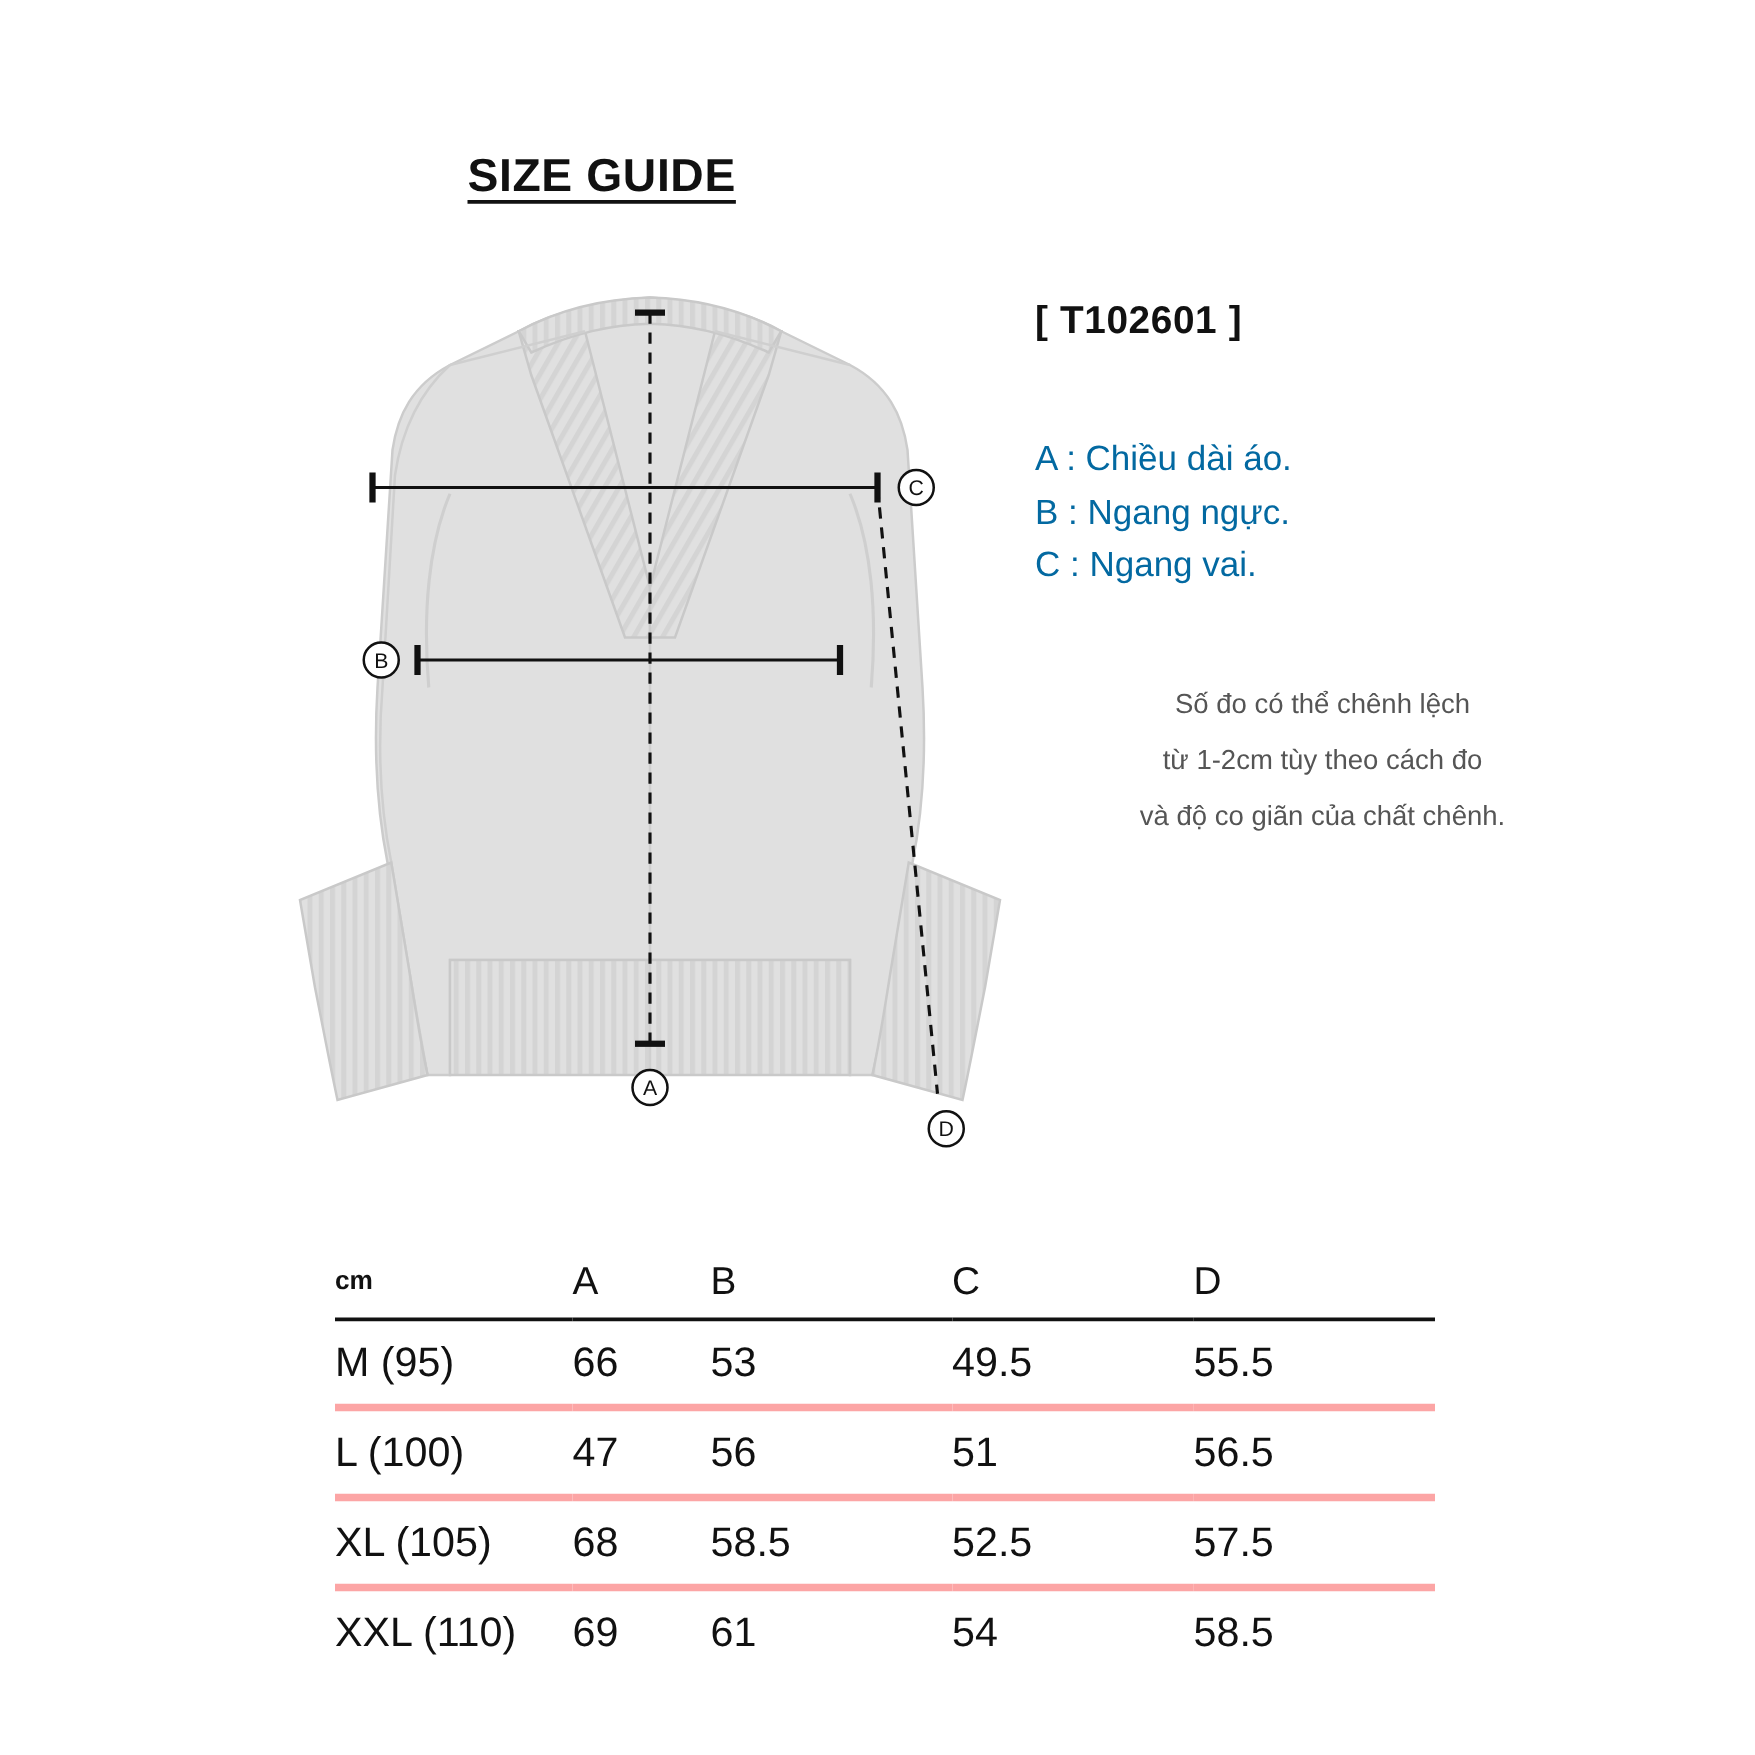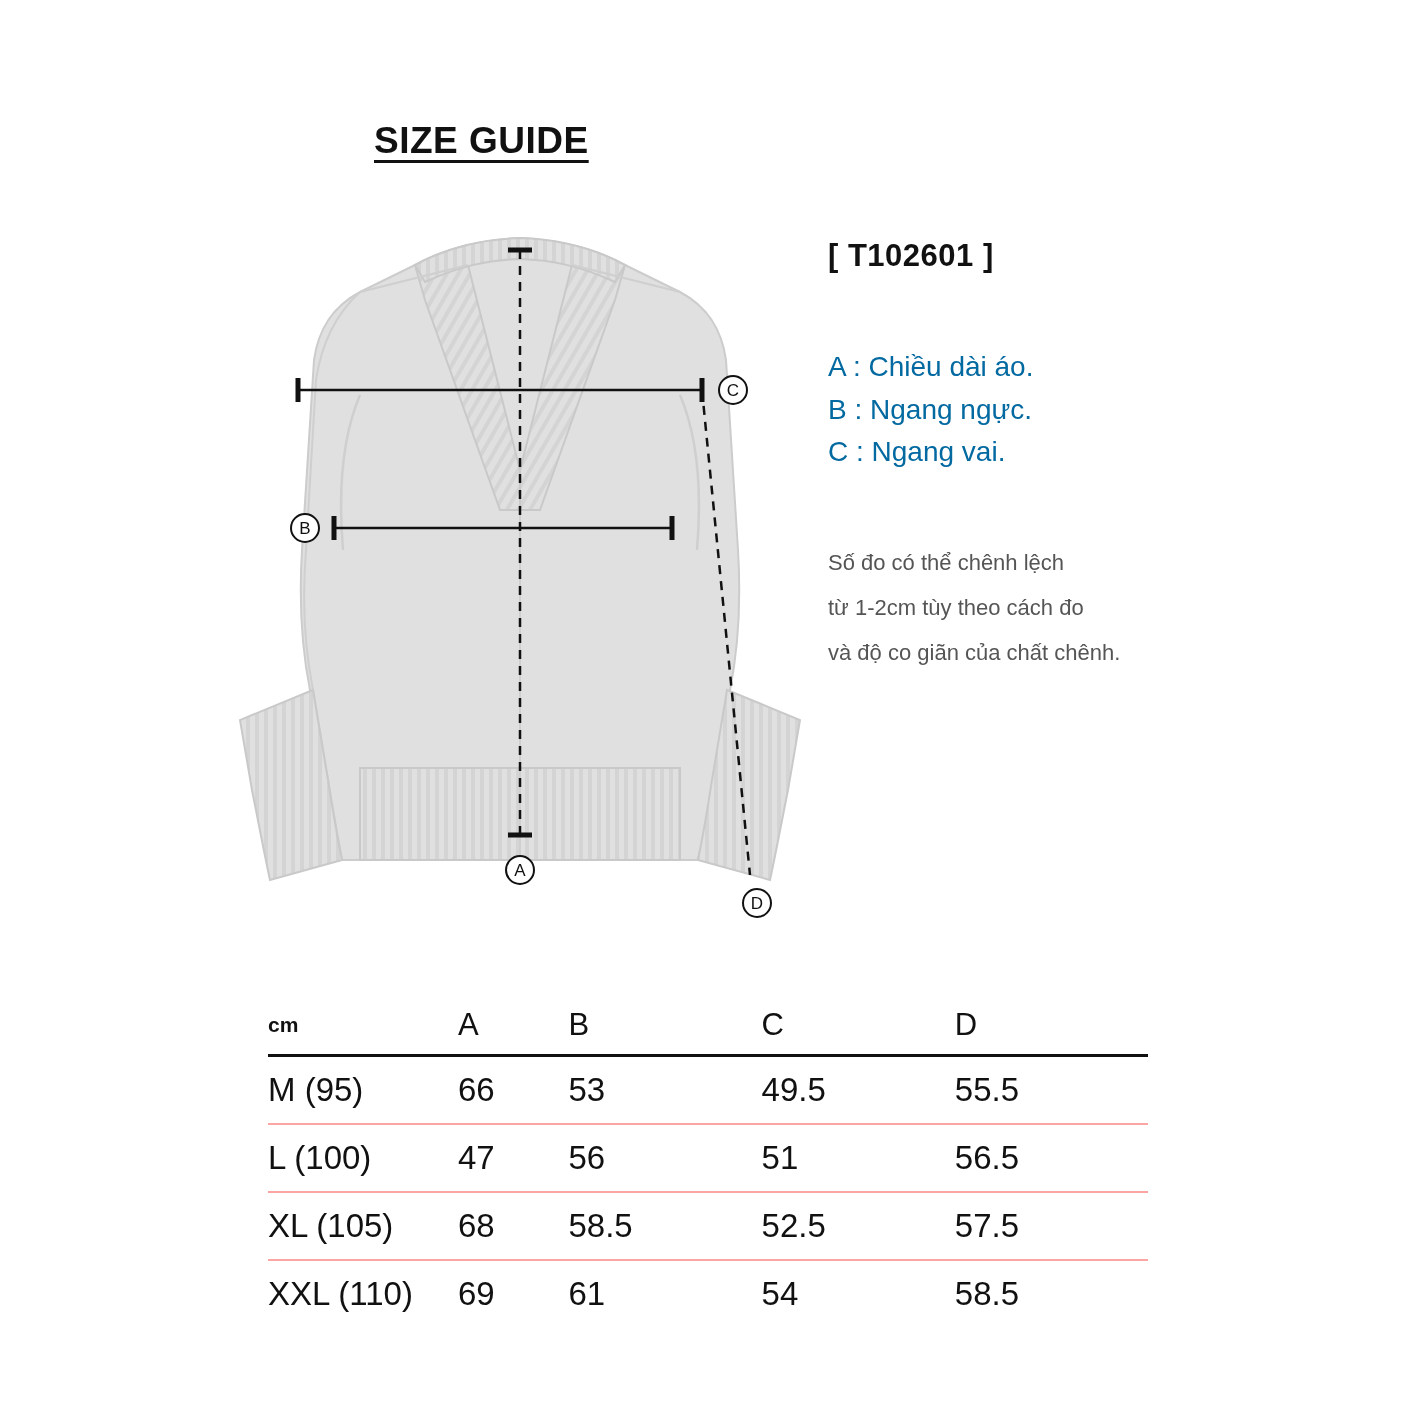--- a/index.html
+++ b/index.html
@@ -68,21 +68,21 @@
     line-height: 1.52;
     color: #0369a1;
   }
   .legend div { white-space: nowrap; }
   .note {
     margin-top: 66px;
     font-size: 22px;
     line-height: 2.05;
     color: #555555;
   }
-  .note div { white-space: nowrap; }
+  .note div { white-space: nowrap; text-align: center; }
 
   
   .size-table {
     position: absolute;
     left: 268px;
     top: 996px;
     width: 880px;
     border-collapse: collapse;
   }
   .size-table th, .size-table td {
@@ -101,21 +101,21 @@
     font-weight: bold;
     width: 190px;
   }
   .size-table thead tr {
     border-bottom: 3px solid #111;
   }
   .size-table tbody td {
     font-size: 33px;
     height: 66px;
     vertical-align: middle;
-    border-bottom: 2px solid #fca5a5;
+    border-bottom: 6px solid #fca5a5;
   }
   .size-table tbody tr:last-child td {
     border-bottom: none;
   }
   .size-table tbody td.size-label {
     font-size: 33px;
   }
 
   
 </style>

